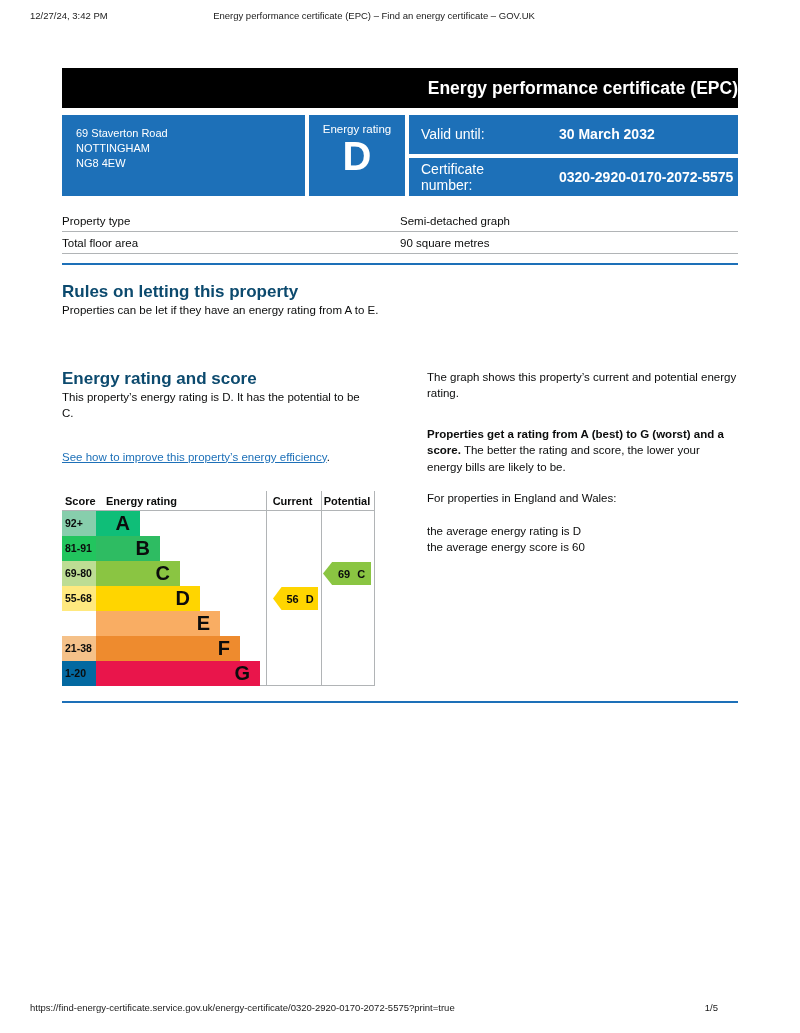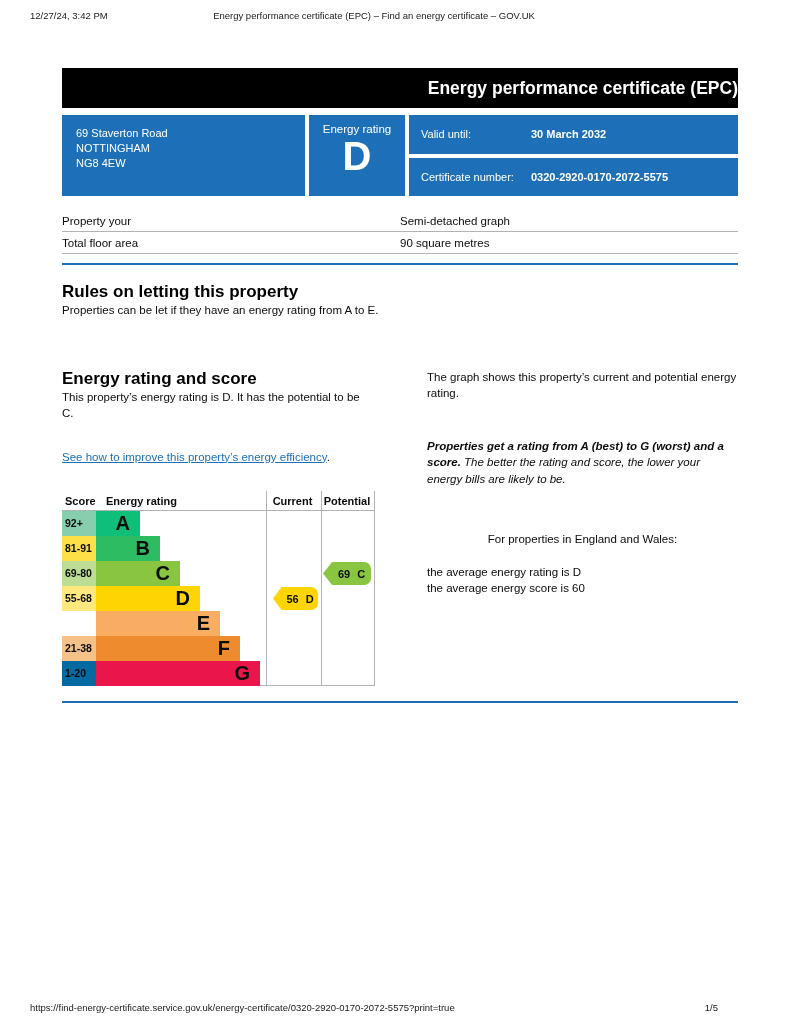--- a/index.html
+++ b/index.html
@@ -18,59 +18,59 @@
 
   .banner { background:#000; color:#fff; height:40px; display:flex; align-items:center; padding-left:14px; font-size:17.5px; font-weight:bold;justify-content:flex-end; }
 
   .summary-boxes { display:flex; gap:4px; margin-top:7px; height:81px; }
   .blue-box { background:#1d70b8; color:#fff; }
   .address-box { width:243px; padding:11px 14px; font-size:11px; line-height:15px; }
   .rating-box { width:96px; text-align:center; padding-top:8px; }
   .rating-box .rating-label { font-size:11.5px; }
   .rating-box .rating-letter { font-size:40px; font-weight:bold; line-height:44px; margin-top:-1px; }
   .right-boxes { flex:1; display:flex; flex-direction:column; gap:4px; }
-  .kv-box { flex:1; display:flex; align-items:center; padding-left:12px; font-size:11px; }
+  .kv-box { flex:1; display:flex; align-items:center; padding-left:12px; font-size:14px;gap:28px; }
   .kv-box .kv-label { width:110px; }
   .kv-box .kv-value { font-weight:bold; }
 
   .prop-table { margin-top:14px; }
   .prop-row { display:flex; padding:5px 0 4px 0; border-bottom:1px solid #b1b4b6; font-size:11.5px; }
   .prop-row .prop-label { width:338px; }
 
   hr.blue-rule { border:none; height:2px; background:#1d70b8; margin-top:9px; }
   hr.blue-rule.after-chart { margin-top:15px; }
 
-  h2.section-heading { margin-top:17px; font-size:17px; font-weight:bold; color:#000000; }
+  h2.section-heading { margin-top:17px; font-size:17px; font-weight:bold; color:#0c4a6e; }
   p.body-text { font-size:11.5px; line-height:16.5px; }
   a.gov-link { color:#1d70b8; text-decoration:underline; }
 
   .two-col { display:flex; margin-top:50px; }
   .col-left { width:365px; }
   .col-right { width:311px; }
   .col-left h2.section-heading { margin-top:0; }
   .col-left p.body-text { max-width:302px; }
   .col-left .improve-link-para { margin-top:27px; }
   .col-right p.body-text:first-child { margin-top:0; }
-  .col-right .lead-para { margin-top:36px;font-style:italic; }
-  .col-right .ew-para { margin-top:44px;text-align:center; }
+  .col-right .lead-para { margin-top:24px; }
+  .col-right .ew-para { margin-top:15px; }
   .col-right .avg-para { margin-top:16px; }
 
   
   .epc-chart { position:relative; margin-top:26px; width:313px; height:195px; border-right:1px solid #b1b4b6; border-bottom:1px solid #b1b4b6; }
   .chart-header { display:flex; height:20px; border-bottom:1px solid #b1b4b6; font-size:11px; font-weight:bold; align-items:center; }
   .chart-header .h-score { width:34px; padding-left:3px; }
   .chart-header .h-rating { flex:1; padding-left:10px; }
   .chart-header .h-current { width:55px; text-align:center; }
   .chart-header .h-potential { width:54px; text-align:center; }
   .chart-row { display:flex; height:25px; }
   .score-cell { width:34px; font-size:10.5px; font-weight:bold; line-height:25px; padding-left:3px; }
   .band-bar { position:relative; height:25px; }
   .band-letter { position:absolute; right:10px; top:0; font-size:20px; font-weight:bold; line-height:25px; color:#0b0c0c; }
   .vline { position:absolute; top:0; bottom:0; width:1px; background:#b1b4b6; }
-  .rating-arrow { position:absolute; height:23px; display:flex; align-items:center; justify-content:center; gap:7px; padding-left:9px; font-size:11px; font-weight:bold; color:#0b0c0c; clip-path:polygon(19% 0, 100% 0, 100% 100%, 19% 100%, 0 50%);border-radius:7px; }
+  .rating-arrow { position:absolute; height:23px; display:flex; align-items:center; justify-content:center; gap:7px; padding-left:9px; font-size:11px; font-weight:bold; color:#0b0c0c; clip-path:polygon(19% 0, 100% 0, 100% 100%, 19% 100%, 0 50%); }
   .rating-arrow.current { left:211px; width:45px; }
   .rating-arrow.potential { left:261px; width:48px; }
 </style>
 </head>
 <body>
 
 <div class="page">
 
   <div class="print-header">
     <span class="dt">12/27/24, 3:42 PM</span>
@@ -100,21 +100,21 @@
         </div>
         <div class="blue-box kv-box">
           <span class="kv-label">Certificate number:</span>
           <span class="kv-value">0320-2920-0170-2072-5575</span>
         </div>
       </div>
     </div>
 
     <div class="prop-table">
       <div class="prop-row">
-        <span class="prop-label">Property your</span>
+        <span class="prop-label">Property type</span>
         <span class="prop-value">Semi-detached graph</span>
       </div>
       <div class="prop-row">
         <span class="prop-label">Total floor area</span>
         <span class="prop-value">90 square metres</span>
       </div>
     </div>
 
     <hr class="blue-rule">
 
@@ -135,21 +135,21 @@
             <span class="h-potential">Potential</span>
           </div>
           <div id="chart-rows">
               <div class="chart-row">
                 <span class="score-cell" style="background: rgb(135, 206, 172);">92+</span>
                 <span class="band-bar" style="background: rgb(15, 190, 120); width: 44px;">
                   <span class="band-letter">A</span>
                 </span>
               </div>
               <div class="chart-row">
-                <span class="score-cell" style="background: #fde047;">81-91</span>
+                <span class="score-cell" style="background: #22c55e;">81-91</span>
                 <span class="band-bar" style="background: rgb(46, 188, 98); width: 64px;">
                   <span class="band-letter">B</span>
                 </span>
               </div>
               <div class="chart-row">
                 <span class="score-cell" style="background: rgb(189, 221, 148);">69-80</span>
                 <span class="band-bar" style="background: rgb(138, 197, 66); width: 84px;">
                   <span class="band-letter">C</span>
                 </span>
               </div>

